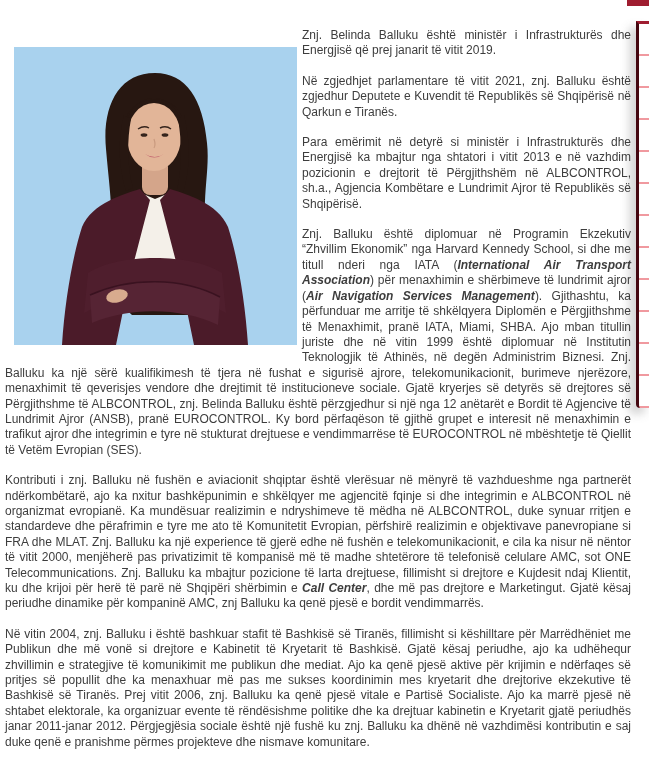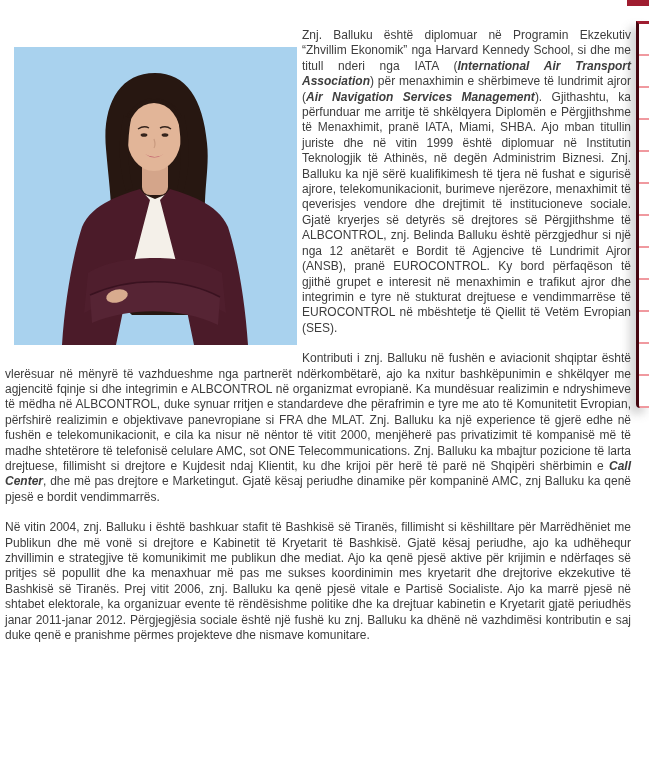--- a/index.html
+++ b/index.html
@@ -97,19 +97,22 @@
         <path fill="#4b1b29" d="M214,180 C204,156 172,147 156,142 L146,153 L166,230 L180,298 L234,298 C231,252 223,208 214,180 Z"></path>
 
         <path fill="#4f1e2d" d="M74,226 C104,206 178,206 208,226 L212,266 C174,244 108,244 70,266 Z"></path>
         <path fill="#562434" d="M76,248 C116,230 168,230 206,250 L204,278 C168,260 114,260 78,276 Z"></path>
         <path d="M76,248 C116,230 168,230 206,250" stroke="#3a1220" stroke-width="1.5" fill="none"></path>
         <ellipse cx="103" cy="249" rx="11" ry="6.5" fill="#d8ab8e" transform="rotate(-14 103 249)"></ellipse>
       </svg>
     </div>
 
     <div id="paragraphs">
+        <p>Znj. Belinda Balluku është ministër i Infrastrukturës dhe Energjisë që prej janarit të vitit 2019.</p>
+        <p>Në zgjedhjet parlamentare të vitit 2021, znj. Balluku është zgjedhur Deputete e Kuvendit të Republikës së Shqipërisë në Qarkun e Tiranës.</p>
+        <p>Para emërimit në detyrë si ministër i Infrastrukturës dhe Energjisë ka mbajtur nga shtatori i vitit 2013 e në vazhdim pozicionin e drejtorit të Përgjithshëm në ALBCONTROL, sh.a., Agjencia Kombëtare e Lundrimit Ajror të Republikës së Shqipërisë.</p>
         <p>Znj. Balluku është diplomuar në Programin Ekzekutiv “Zhvillim Ekonomik” nga Harvard Kennedy School, si dhe me titull nderi nga IATA (<i>International Air Transport Association</i>) për menaxhimin e shërbimeve të lundrimit ajror (<i>Air Navigation Services Management</i>). Gjithashtu, ka përfunduar me arritje të shkëlqyera Diplomën e Përgjithshme të Menaxhimit, pranë IATA, Miami, SHBA. Ajo mban titullin juriste dhe në vitin 1999 është diplomuar në Institutin Teknologjik të Athinës, në degën Administrim Biznesi. Znj. Balluku ka një sërë kualifikimesh të tjera në fushat e sigurisë ajrore, telekomunikacionit, burimeve njerëzore, menaxhimit të qeverisjes vendore dhe drejtimit të institucioneve sociale. Gjatë kryerjes së detyrës së drejtores së Përgjithshme të ALBCONTROL, znj. Belinda Balluku është përzgjedhur si një nga 12 anëtarët e Bordit të Agjencive të Lundrimit Ajror (ANSB), pranë EUROCONTROL. Ky bord përfaqëson të gjithë grupet e interesit në menaxhimin e trafikut ajror dhe integrimin e tyre në stukturat drejtuese e vendimmarrëse të EUROCONTROL në mbështetje të Qiellit të Vetëm Evropian (SES).</p>
         <p>Kontributi i znj. Balluku në fushën e aviacionit shqiptar është vlerësuar në mënyrë të vazhdueshme nga partnerët ndërkombëtarë, ajo ka nxitur bashkëpunimin e shkëlqyer me agjencitë fqinje si dhe integrimin e ALBCONTROL në organizmat evropianë. Ka mundësuar realizimin e ndryshimeve të mëdha në ALBCONTROL, duke synuar rritjen e standardeve dhe përafrimin e tyre me ato të Komunitetit Evropian, përfshirë realizimin e objektivave panevropiane si FRA dhe MLAT. Znj. Balluku ka një experience të gjerë edhe në fushën e telekomunikacionit, e cila ka nisur në nëntor të vitit 2000, menjëherë pas privatizimit të kompanisë më të madhe shtetërore të telefonisë celulare AMC, sot ONE Telecommunications. Znj. Balluku ka mbajtur pozicione të larta drejtuese, fillimisht si drejtore e Kujdesit ndaj Klientit, ku dhe krijoi për herë të parë në Shqipëri shërbimin e <i>Call Center</i>, dhe më pas drejtore e Marketingut. Gjatë kësaj periudhe dinamike për kompaninë AMC, znj Balluku ka qenë pjesë e bordit vendimmarrës.</p>
         <p>Në vitin 2004, znj. Balluku i është bashkuar stafit të Bashkisë së Tiranës, fillimisht si këshilltare për Marrëdhëniet me Publikun dhe më vonë si drejtore e Kabinetit të Kryetarit të Bashkisë. Gjatë kësaj periudhe, ajo ka udhëhequr zhvillimin e strategjive të komunikimit me publikun dhe mediat. Ajo ka qenë pjesë aktive për krijimin e ndërfaqes së pritjes së popullit dhe ka menaxhuar më pas me sukses koordinimin mes kryetarit dhe drejtorive ekzekutive të Bashkisë së Tiranës. Prej vitit 2006, znj. Balluku ka qenë pjesë vitale e Partisë Socialiste. Ajo ka marrë pjesë në shtabet elektorale, ka organizuar evente të rëndësishme politike dhe ka drejtuar kabinetin e Kryetarit gjatë periudhës janar 2011-janar 2012. Përgjegjësia sociale është një fushë ku znj. Balluku ka dhënë në vazhdimësi kontributin e saj duke qenë e pranishme përmes projekteve dhe nismave komunitare.</p>
       </div>
 
   </div>
 </div>
 
 </body></html>

